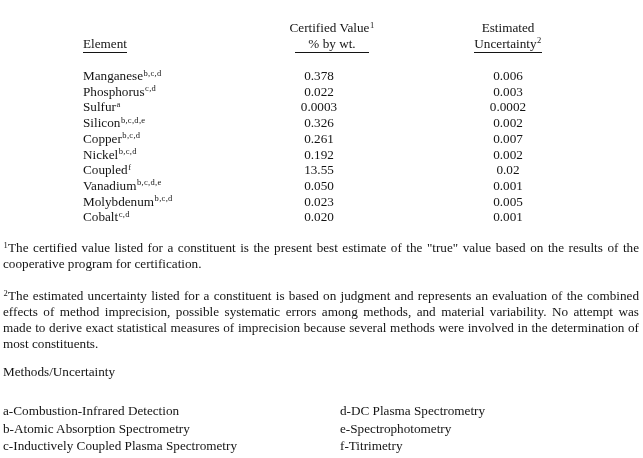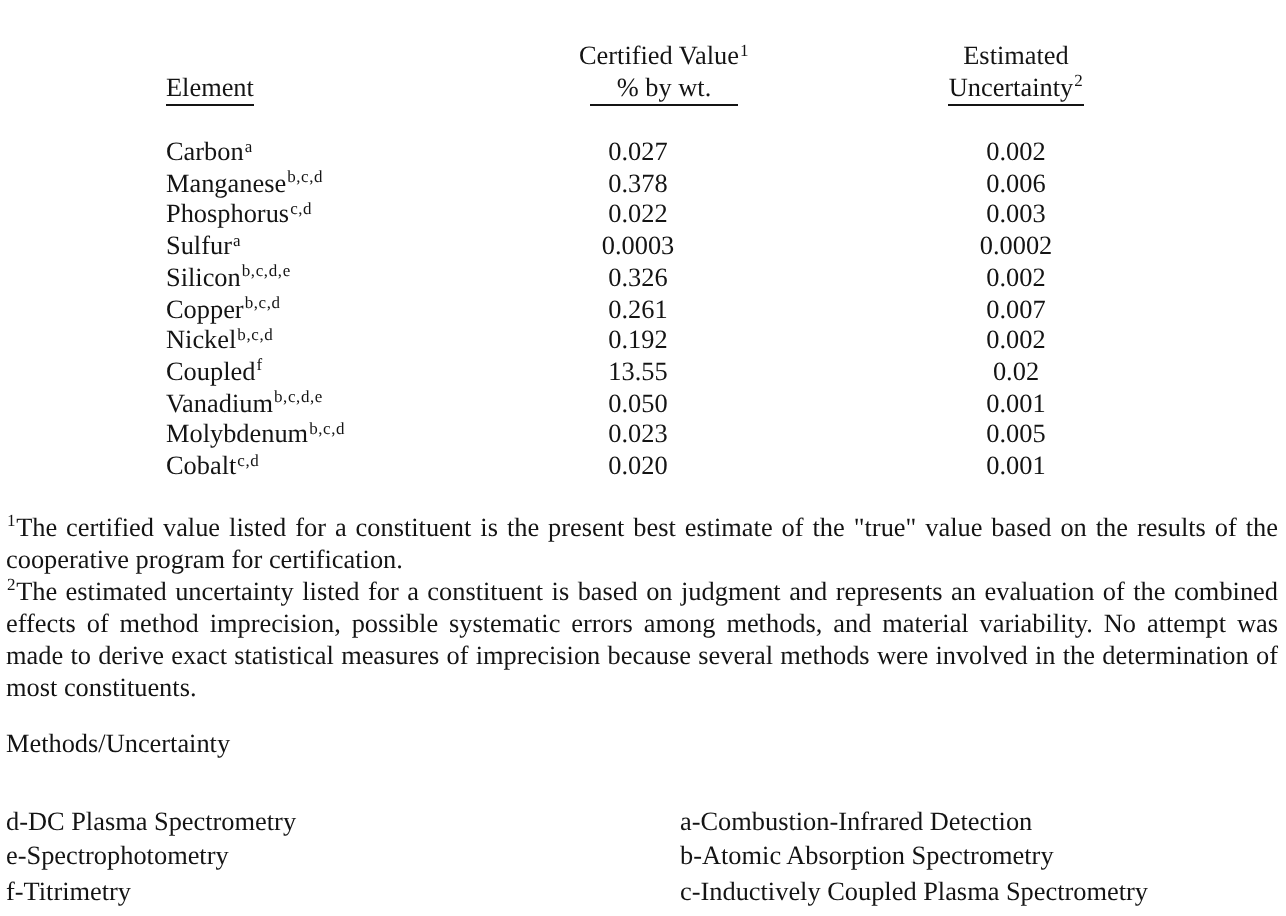--- a/index.html
+++ b/index.html
@@ -29,21 +29,21 @@
     font-size:8.5px; line-height:0; vertical-align:baseline;
     position:relative; top:-4.5px; margin-left:0.5px; letter-spacing:0.3px;
   }
 
   
   .footnote {
     margin:0 0 0 3px; width:636px; text-align:justify;
     font-size:13.2px; line-height:16px;
   }
   .fn-1 { margin-top:15px; }
-  .fn-2 { margin-top:0; }
+  .fn-2 { margin-top:16px; }
 
   
   .m-head { margin:12px 0 0 3px; font-size:13.2px; line-height:16px; }
   .methods {
     display:grid; grid-template-columns:337px auto;
     margin:22px 0 0 3px; font-size:13.2px;
   }
   .m-item { line-height:17.5px; white-space:nowrap; }
 </style>
 </head>
@@ -60,25 +60,20 @@
         </td>
         <td class="c-unc">Estimated</td>
       </tr>
       <tr>
         <td class="c-el"><span class="ul">Element</span></td>
         <td class="c-val"><span class="ul ul-wide h-shift">% by wt.</span></td>
         <td class="c-unc"><span class="ul"><span>Uncertainty</span><sup>2</sup></span></td>
       </tr>
     </thead>
     <tbody>
-      <tr>
-        <td class="c-el"><span>Carbon</span><sup>a</sup></td>
-        <td class="c-val">0.027</td>
-        <td class="c-unc">0.002</td>
-      </tr>
       <tr>
         <td class="c-el"><span>Manganese</span><sup>b,c,d</sup></td>
         <td class="c-val">0.378</td>
         <td class="c-unc">0.006</td>
       </tr>
       <tr>
         <td class="c-el"><span>Phosphorus</span><sup>c,d</sup></td>
         <td class="c-val">0.022</td>
         <td class="c-unc">0.003</td>
       </tr>
@@ -126,24 +121,24 @@
   </table>
 
   <p class="footnote fn-1"><sup>1</sup><span>The certified value listed for a constituent is the present best estimate of the "true" value based on the results of the cooperative program for certification.</span></p>
 
   <p class="footnote fn-2"><sup>2</sup><span>The estimated uncertainty listed for a constituent is based on judgment and represents an evaluation of the combined effects of method imprecision, possible systematic errors among methods, and material variability. No attempt was made to derive exact statistical measures of imprecision because several methods were involved in the determination of most constituents.</span></p>
 
   <p class="m-head">Methods/Uncertainty</p>
 
   <div class="methods">
     <div class="mcol">
+      <div class="m-item">a-Combustion-Infrared Detection</div>
+      <div class="m-item">b-Atomic Absorption Spectrometry</div>
+      <div class="m-item">c-Inductively Coupled Plasma Spectrometry</div>
+    </div>
+    <div class="mcol">
       <div class="m-item">d-DC Plasma Spectrometry</div>
       <div class="m-item">e-Spectrophotometry</div>
       <div class="m-item">f-Titrimetry</div>
-    </div>
-    <div class="mcol">
-      <div class="m-item">a-Combustion-Infrared Detection</div>
-      <div class="m-item">b-Atomic Absorption Spectrometry</div>
-      <div class="m-item">c-Inductively Coupled Plasma Spectrometry</div>
     </div>
   </div>
 
 </div>
 
 </body></html>

